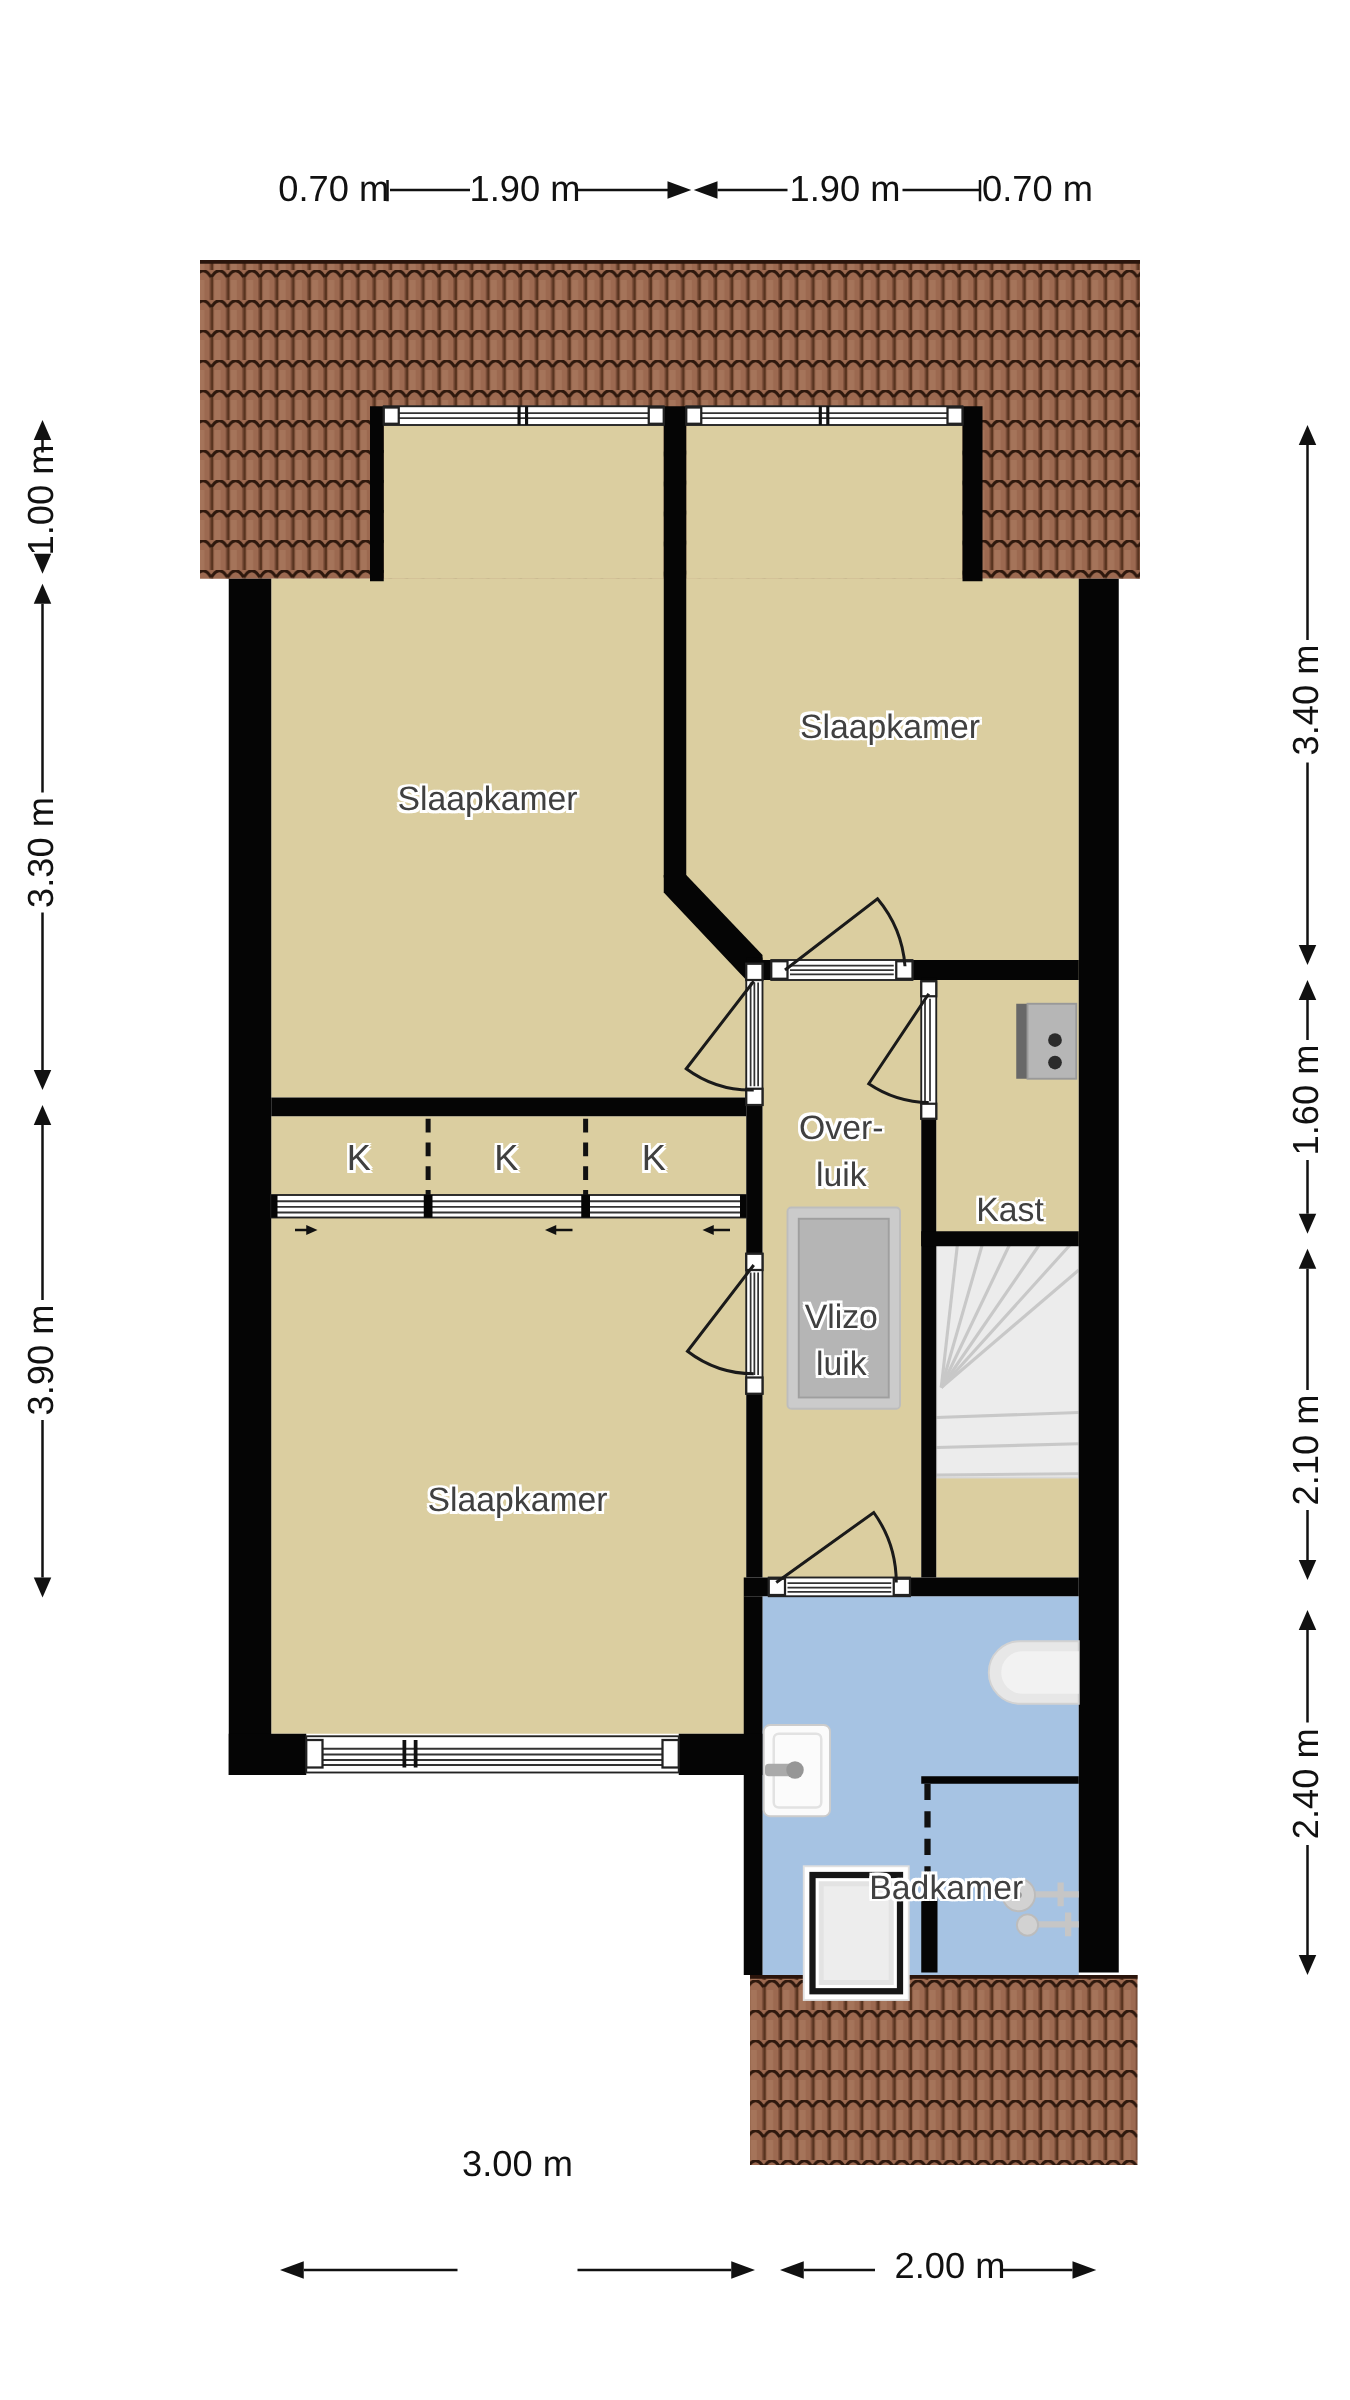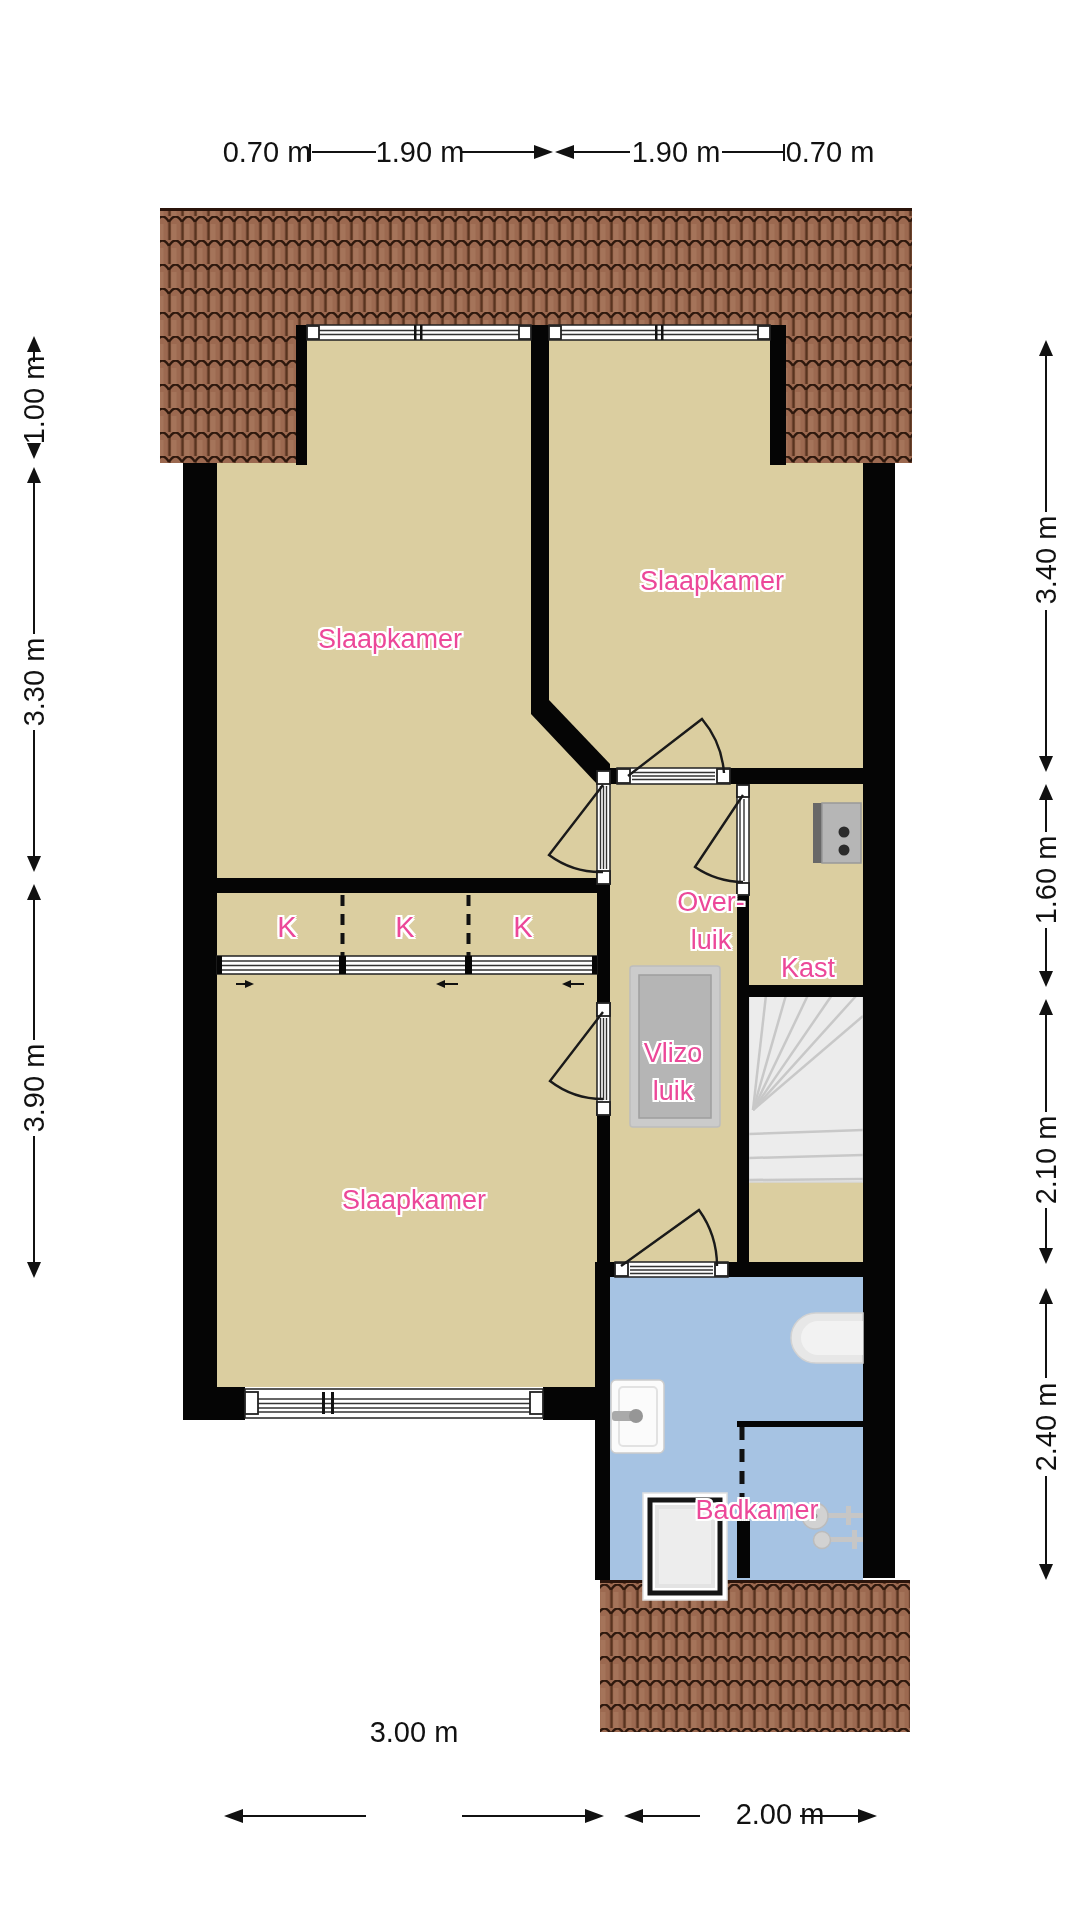--- a/index.html
+++ b/index.html
@@ -1,19 +1,19 @@
 <!DOCTYPE html>
 <html><head>
 <meta charset="utf-8">
 <style>
   html,body{margin:0;padding:0;background:#ffffff;}
   #stage{position:relative;width:1080px;height:1920px;background:#ffffff;overflow:hidden;
          font-family:"Liberation Sans", sans-serif;}
   #plan-svg{position:absolute;left:0;top:0;}
-  .lbl{position:absolute;transform:translate(-50%,-50%);color:#ec4899;font-size:27px;
+  .lbl{position:absolute;transform:translate(-50%,-50%);color:#404040;font-size:27px;
        font-family:"Liberation Sans", sans-serif;white-space:nowrap;text-align:center;line-height:38px;
        text-shadow:-2px -2px 0 #fff,2px -2px 0 #fff,-2px 2px 0 #fff,2px 2px 0 #fff,
                    0 -2px 0 #fff,0 2px 0 #fff,-2px 0 0 #fff,2px 0 0 #fff;}
   .dim{position:absolute;transform:translate(-50%,-50%);color:#111;font-size:29px;white-space:nowrap;
        font-family:"Liberation Sans", sans-serif;}
   .dim.vert{transform:translate(-50%,-50%) rotate(-90deg);}
   .klbl{font-size:29px;}
 </style>
 </head>
 <body>
@@ -277,35 +277,35 @@
         <polygon points="877,1816 858,1809 858,1823" stroke="none"></polygon>
   </g>
 </svg>
 
 <div class="lbl" style="left:390px;top:639px"><span>Slaapkamer</span></div>
 <div class="lbl" style="left:712px;top:581px"><span>Slaapkamer</span></div>
 <div class="lbl" style="left:414px;top:1200px"><span>Slaapkamer</span></div>
 <div class="lbl klbl" style="left:287px;top:927px"><span>K</span></div>
 <div class="lbl klbl" style="left:405px;top:927px"><span>K</span></div>
 <div class="lbl klbl" style="left:523px;top:927px"><span>K</span></div>
-<div class="lbl" style="left:711px;top:921px"><span>Over-</span><br><span>luik</span></div>
+<div class="lbl" style="left:673px;top:921px"><span>Over-</span><br><span>luik</span></div>
 <div class="lbl" style="left:808px;top:968px"><span>Kast</span></div>
 <div class="lbl" style="left:673px;top:1072px"><span>Vlizo</span><br><span>luik</span></div>
 <div class="lbl" style="left:757px;top:1510px"><span>Badkamer</span></div>
 
 <div class="dim" style="left:267px;top:152px"><span>0.70 m</span></div>
 <div class="dim" style="left:420px;top:152px"><span>1.90 m</span></div>
 <div class="dim" style="left:676px;top:152px"><span>1.90 m</span></div>
 <div class="dim" style="left:830px;top:152px"><span>0.70 m</span></div>
 
 <div class="dim vert" style="left:34px;top:400px"><span>1.00 m</span></div>
 <div class="dim vert" style="left:34px;top:682px"><span>3.30 m</span></div>
 <div class="dim vert" style="left:34px;top:1088px"><span>3.90 m</span></div>
 
 <div class="dim vert" style="left:1046px;top:560px"><span>3.40 m</span></div>
 <div class="dim vert" style="left:1046px;top:880px"><span>1.60 m</span></div>
 <div class="dim vert" style="left:1046px;top:1160px"><span>2.10 m</span></div>
 <div class="dim vert" style="left:1046px;top:1427px"><span>2.40 m</span></div>
 
 <div class="dim" style="left:414px;top:1732px"><span>3.00 m</span></div>
-<div class="dim" style="left:780px;top:1814px"><span>2.00 m</span></div>
+<div class="dim" style="left:760px;top:1814px"><span>2.00 m</span></div>
 
 </div>
 
 </body></html>

